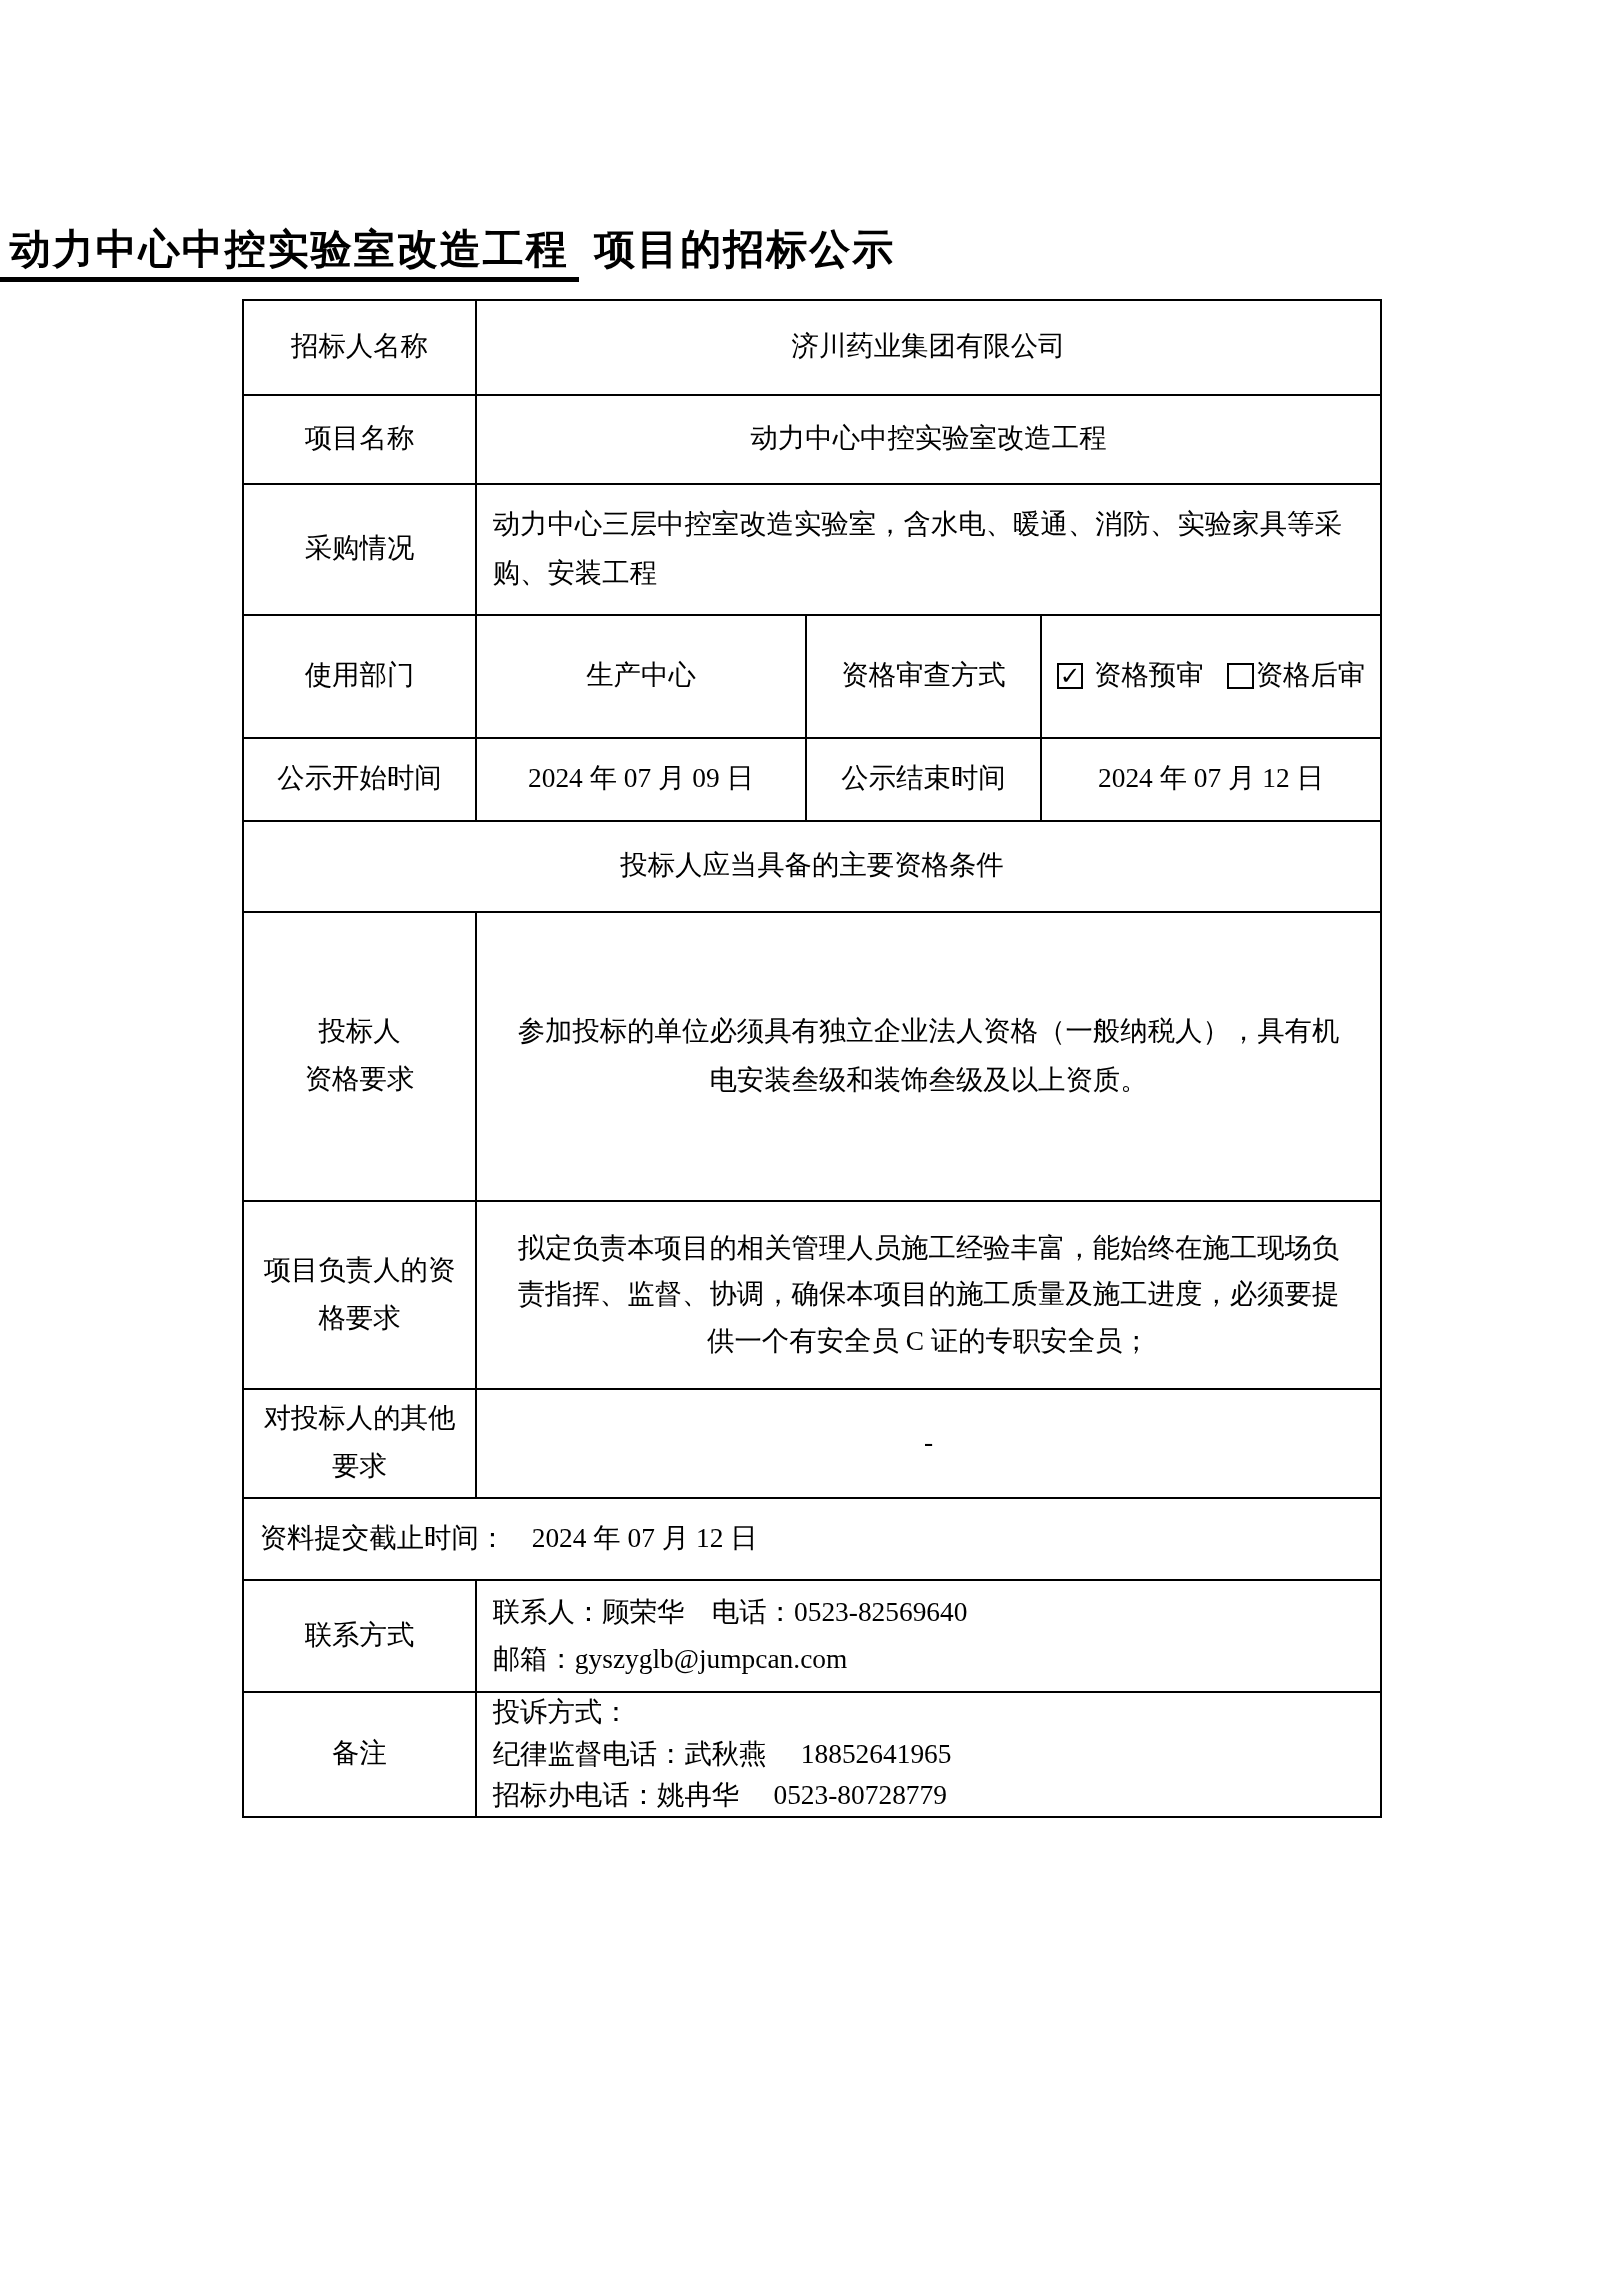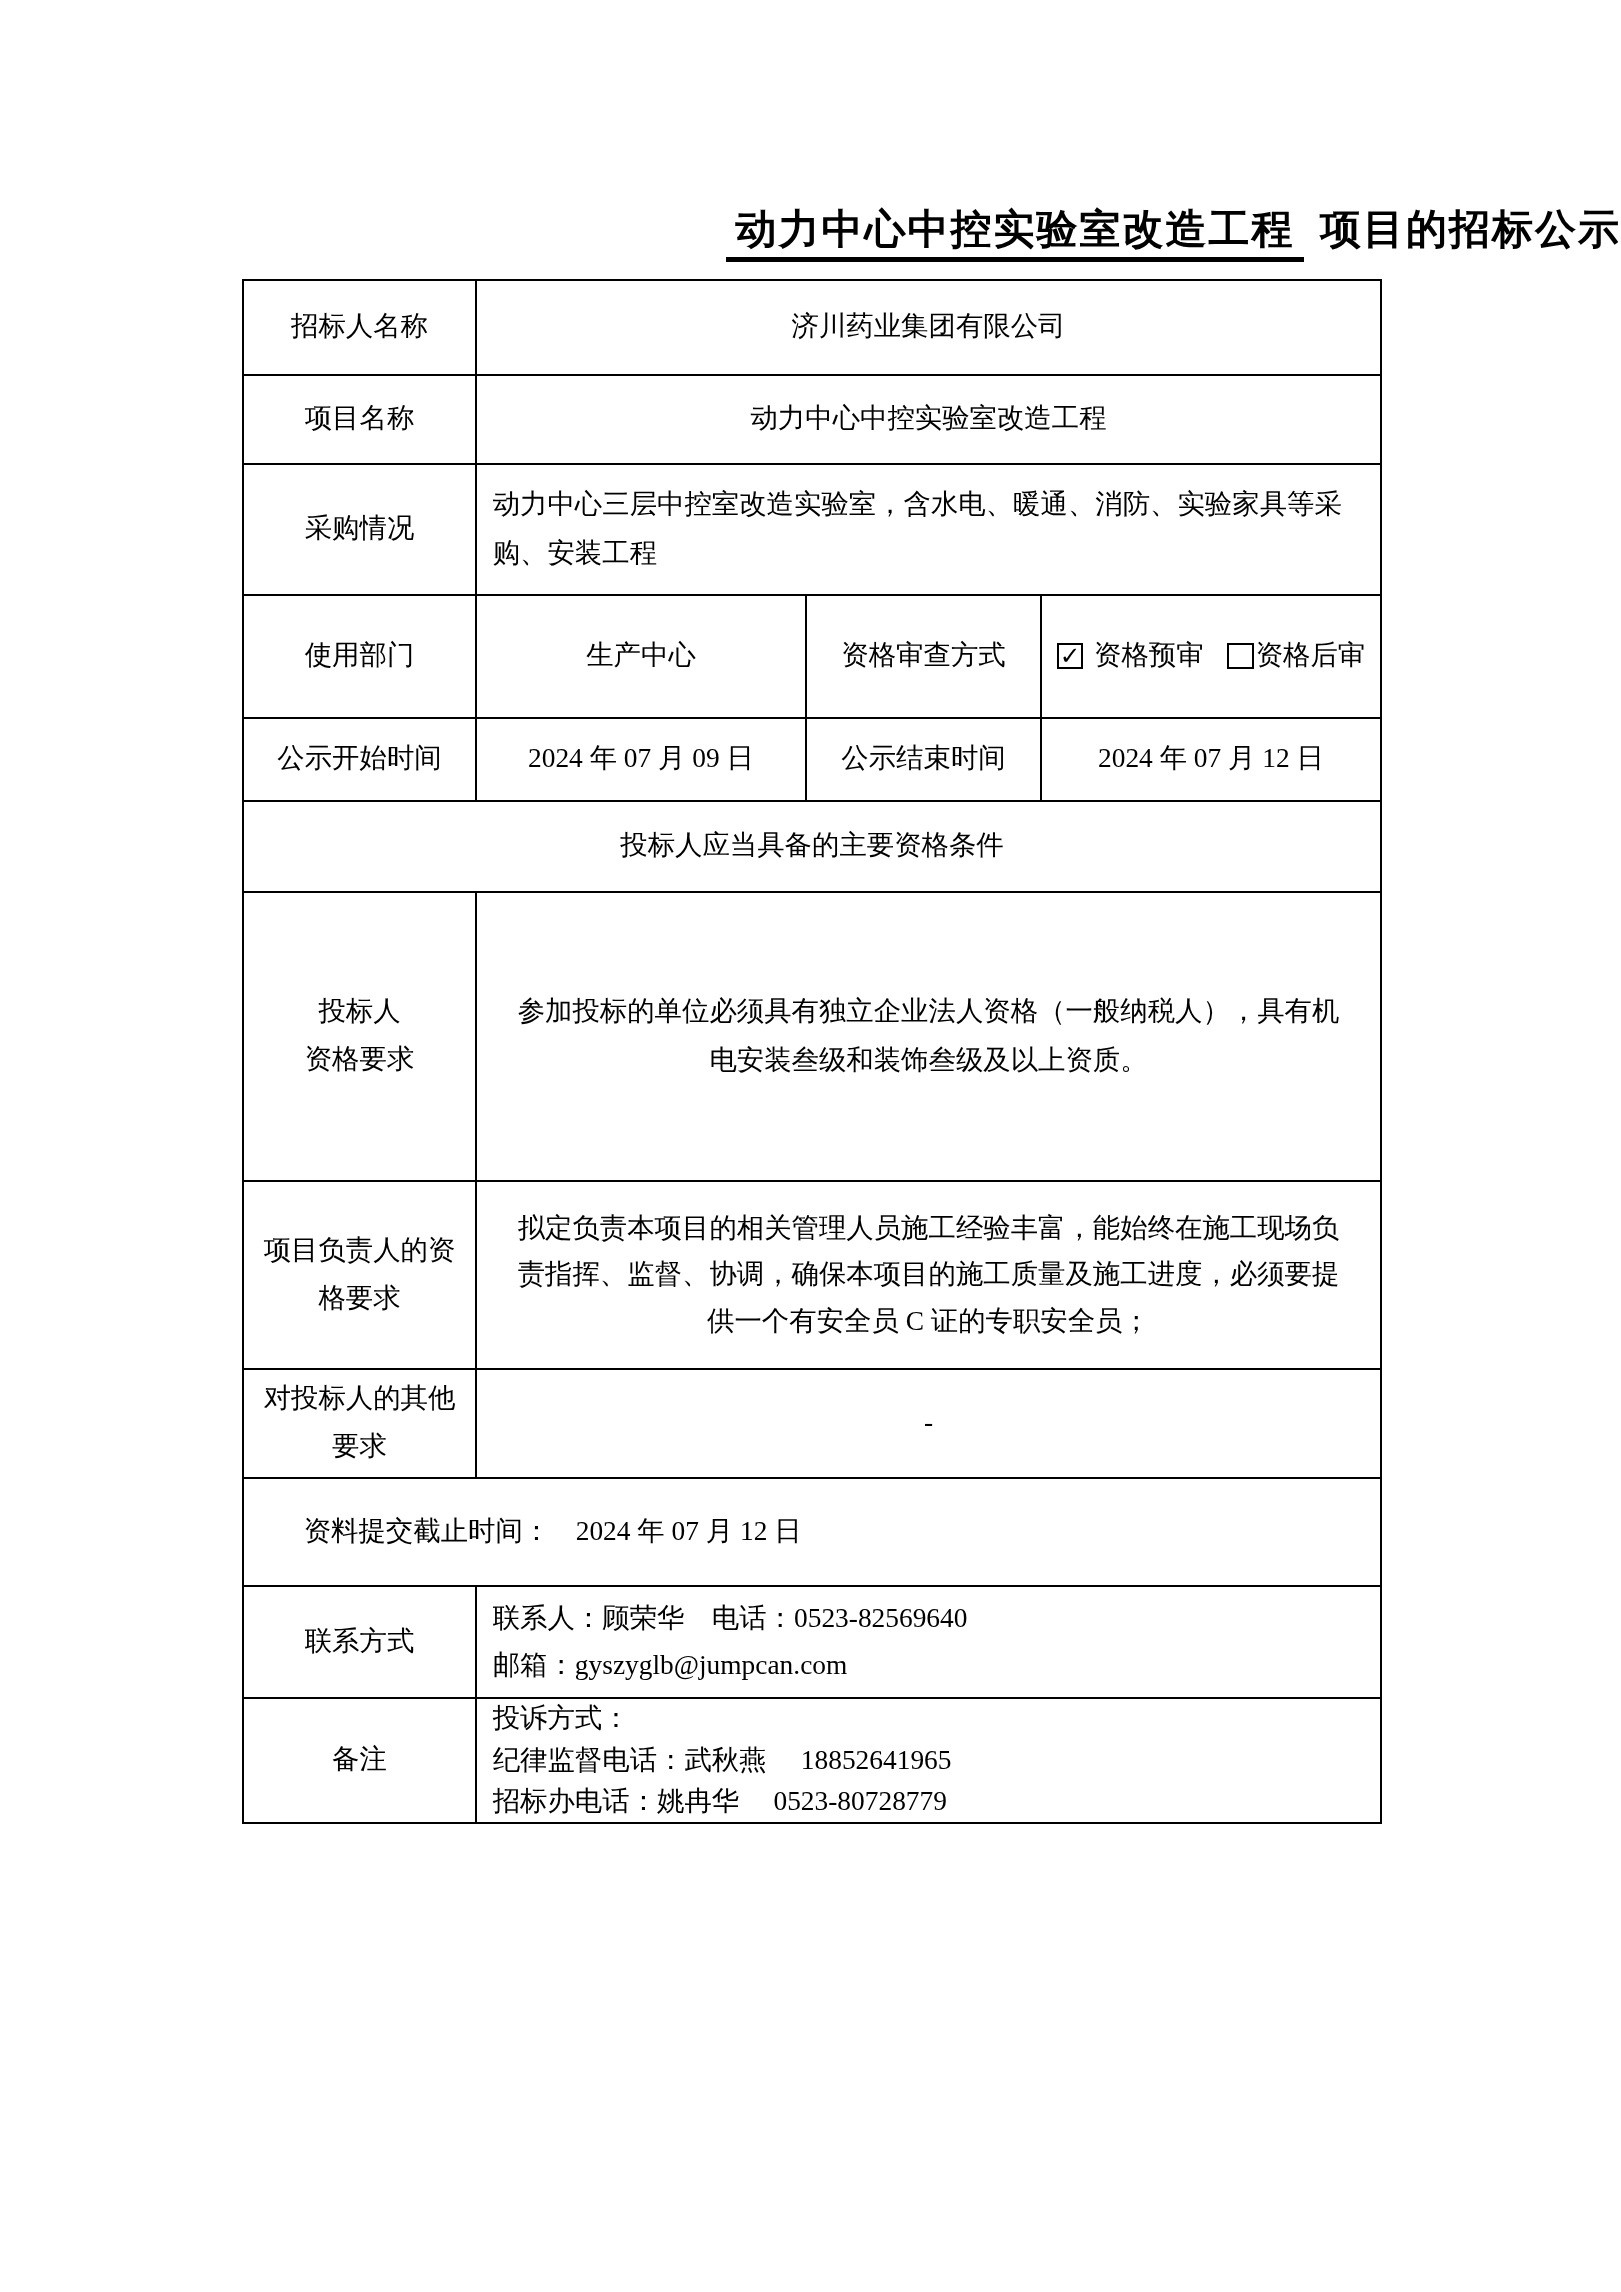--- a/index.html
+++ b/index.html
@@ -8,26 +8,27 @@
     width: 1621px;
     height: 2293px;
     font-family: "Liberation Serif", "DejaVu Serif", serif;
     color: #000000;
     position: relative;
   }
   .page { padding-top: 202px; }
 
   
   .doc-title {
-    text-align: right;
+    text-align: left;
     font-family: "Liberation Sans", "DejaVu Sans", sans-serif;
     font-weight: bold;
     font-size: 41px;
     letter-spacing: 2px;
     white-space: nowrap;
+    margin-top: 20px;
   }
   .doc-title .underlined {
     border-bottom: 5.9px solid #000;
     padding: 0 9.8px 4.9px 9.8px;
   }
   .doc-title .rest { margin-left: 15.7px; }
 
   
   .doc-table {
     margin-left: 242px;
@@ -54,21 +55,21 @@
 
   .h104 { height: 95px; } 
   .h91  { height: 89px; }
   .h154 { height: 131px; }
   .h125 { height: 123px; }
   .h85  { height: 83px; }
   .h93  { height: 91px; }
   .h295 { height: 289px; }
   .h192 { height: 188px; }
   .h111 { height: 109px; }
-  .h110 { height: 108px; padding-left: 44px; }
+  .h110 { height: 82px; }
   .h142 { height: 112px; }
   .h129 { height: 123px; } 
 
   .pre  { white-space: pre-wrap; }
   .left {
     justify-content: flex-start;
     text-align: left;
     padding-left: 15.7px;
     padding-right: 13.7px;
   }

